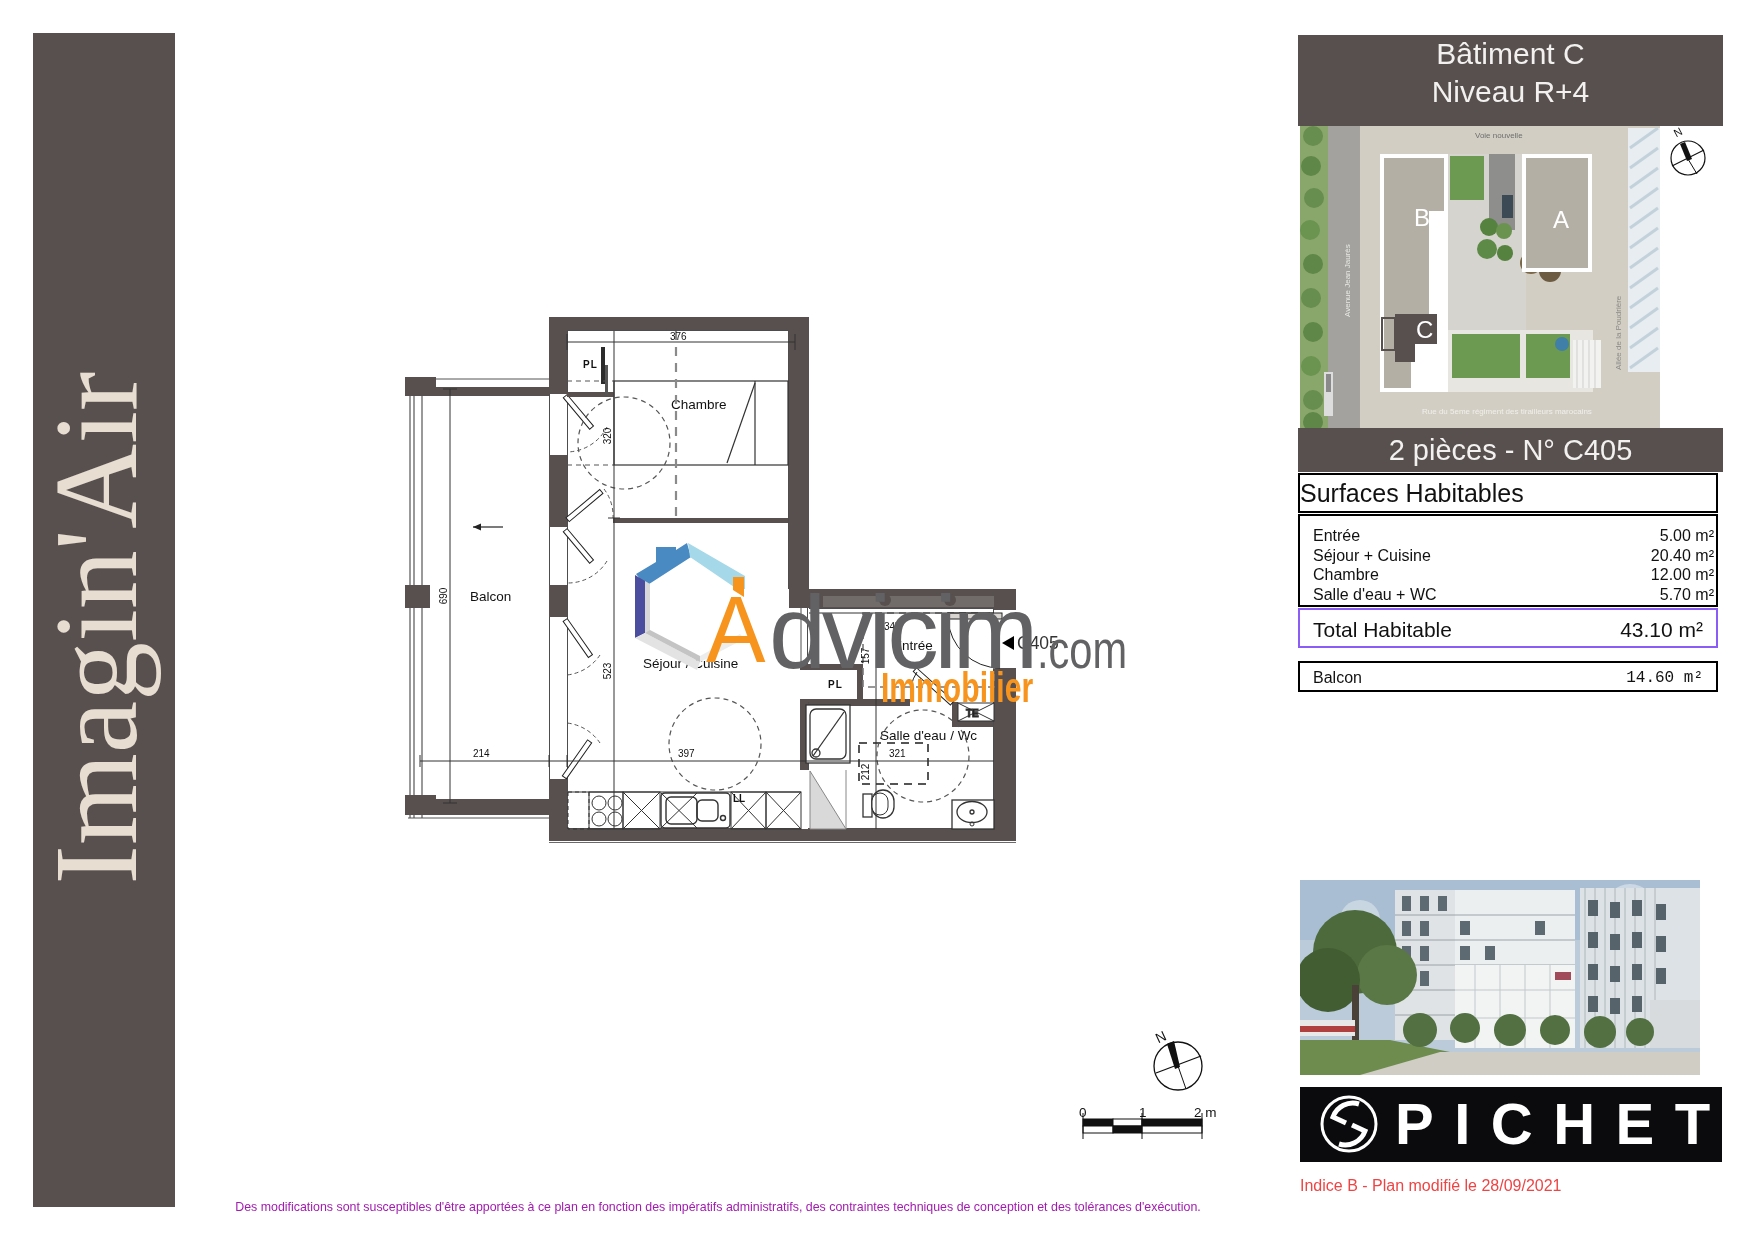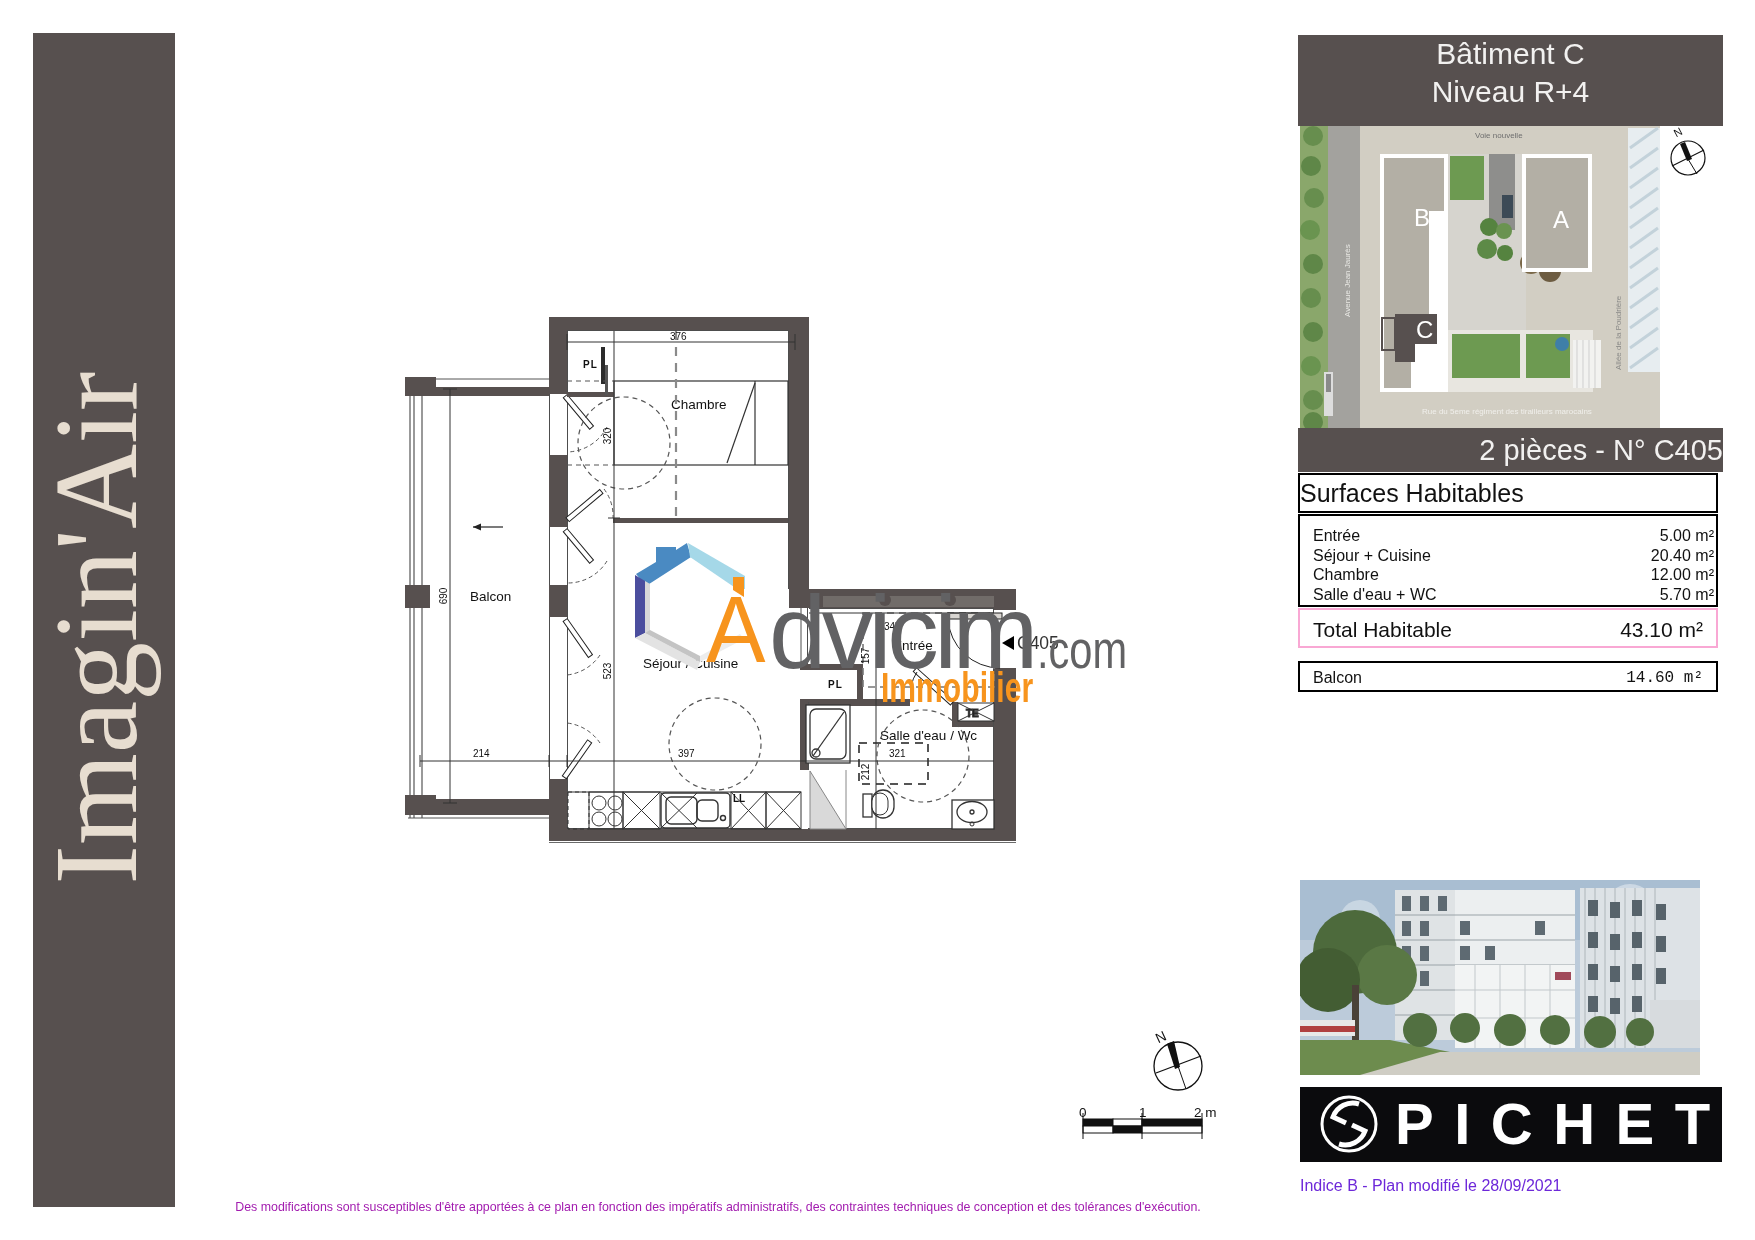--- a/index.html
+++ b/index.html
@@ -479,30 +479,30 @@
     <g stroke="#111" stroke-width="1.2" fill="none">
       <circle cx="388" cy="36" r="17"></circle>
       <line x1="372" y1="44" x2="404" y2="28"></line>
       <polygon points="380,22 385,20 392,37 387,39" fill="#111" stroke="none"></polygon>
       <line x1="388" y1="37" x2="397" y2="52" stroke-width="1"></line>
       <text x="374" y="14" font-size="11" fill="#111" stroke="none" transform="rotate(-28 378 10)">N</text>
     </g>
   </g>
 </svg>
 
-<div class="abs" style="left:1298px;top:428px;width:425px;height:44px;background:#57504f;color:#f2f1f0;font-size:29px;text-align:right;line-height:44px;">2 pièces - N° C405</div>
+<div class="abs" style="left:1298px;top:428px;width:425px;height:44px;background:#57504f;color:#f2f1f0;font-size:29px;text-align:center;line-height:44px;">2 pièces - N° C405</div>
 
 <div class="abs" style="left:1298px;top:473px;width:420px;height:40px;border:2px solid #000;box-sizing:border-box;background:#fff;font-size:25px;text-align:left;line-height:37px;color:#111;">Surfaces Habitables</div>
 
 <div class="abs" style="left:1298px;top:514px;width:420px;height:93px;border:2px solid #000;box-sizing:border-box;background:#fff;font-size:16px;color:#111;">
   <div style="position:absolute;left:13px;top:10px;line-height:19.5px;">Entrée<br>Séjour + Cuisine<br>Chambre<br>Salle d'eau + WC</div>
   <div style="position:absolute;right:2px;top:10px;line-height:19.5px;text-align:right;">5.00 m²<br>20.40 m²<br>12.00 m²<br>5.70 m²</div>
 </div>
 
-<div class="abs" style="left:1298px;top:608px;width:420px;height:40px;border:2px solid #f9a8d4;box-sizing:border-box;background:#fff;font-size:21px;color:#111;">
+<div class="abs" style="left:1298px;top:608px;width:420px;height:40px;border:2px solid #8b5cf6;box-sizing:border-box;background:#fff;font-size:21px;color:#111;">
   <span style="position:absolute;left:13px;top:8px;">Total Habitable</span>
   <span style="position:absolute;right:13px;top:8px;">43.10 m²</span>
 </div>
 
 <div class="abs" style="left:1298px;top:661px;width:420px;height:31px;border:2px solid #000;box-sizing:border-box;background:#fff;font-size:16px;color:#111;">
   <span style="position:absolute;left:13px;top:6px;">Balcon</span>
   <span style="position:absolute;right:13px;top:6px;font-family:Liberation Mono, monospace;">14.60 m²</span>
 </div>
 
 <svg class="abs" style="left:1300px;top:880px;" width="400" height="195" viewBox="0 0 400 195">
@@ -630,15 +630,15 @@
       <circle cx="49" cy="37" r="27" stroke-width="3"></circle>
       <path d="M 59 17 A 21 21 0 0 0 33 30 L 46 36 M 39 57 A 21 21 0 0 0 65 44 L 52 38" stroke-width="5"></path>
     </g>
 
     <g fill="#ffffff" font-family="'Liberation Sans',sans-serif" font-weight="bold">
       <text x="95" y="57" font-size="58" letter-spacing="20.5" transform="translate(95,57) scale(1.0,1) translate(-95,-57)">PICHET</text>
     </g>
   </g>
 </svg>
 
-<div class="abs" style="left:1300px;top:1177px;font-size:16px;color:#6d28d9;">Indice B - Plan modifié le 28/09/2021</div>
+<div class="abs" style="left:1300px;top:1177px;font-size:16px;color:#ef4444;">Indice B - Plan modifié le 28/09/2021</div>
 
 <div class="abs" style="left:718px;top:1200px;transform:translateX(-50%);white-space:nowrap;font-size:12.4px;color:#a21caf;">Des modifications sont susceptibles d'être apportées à ce plan en fonction des impératifs administratifs, des contraintes techniques de conception et des tolérances d'exécution.</div>
 
 </body></html>

